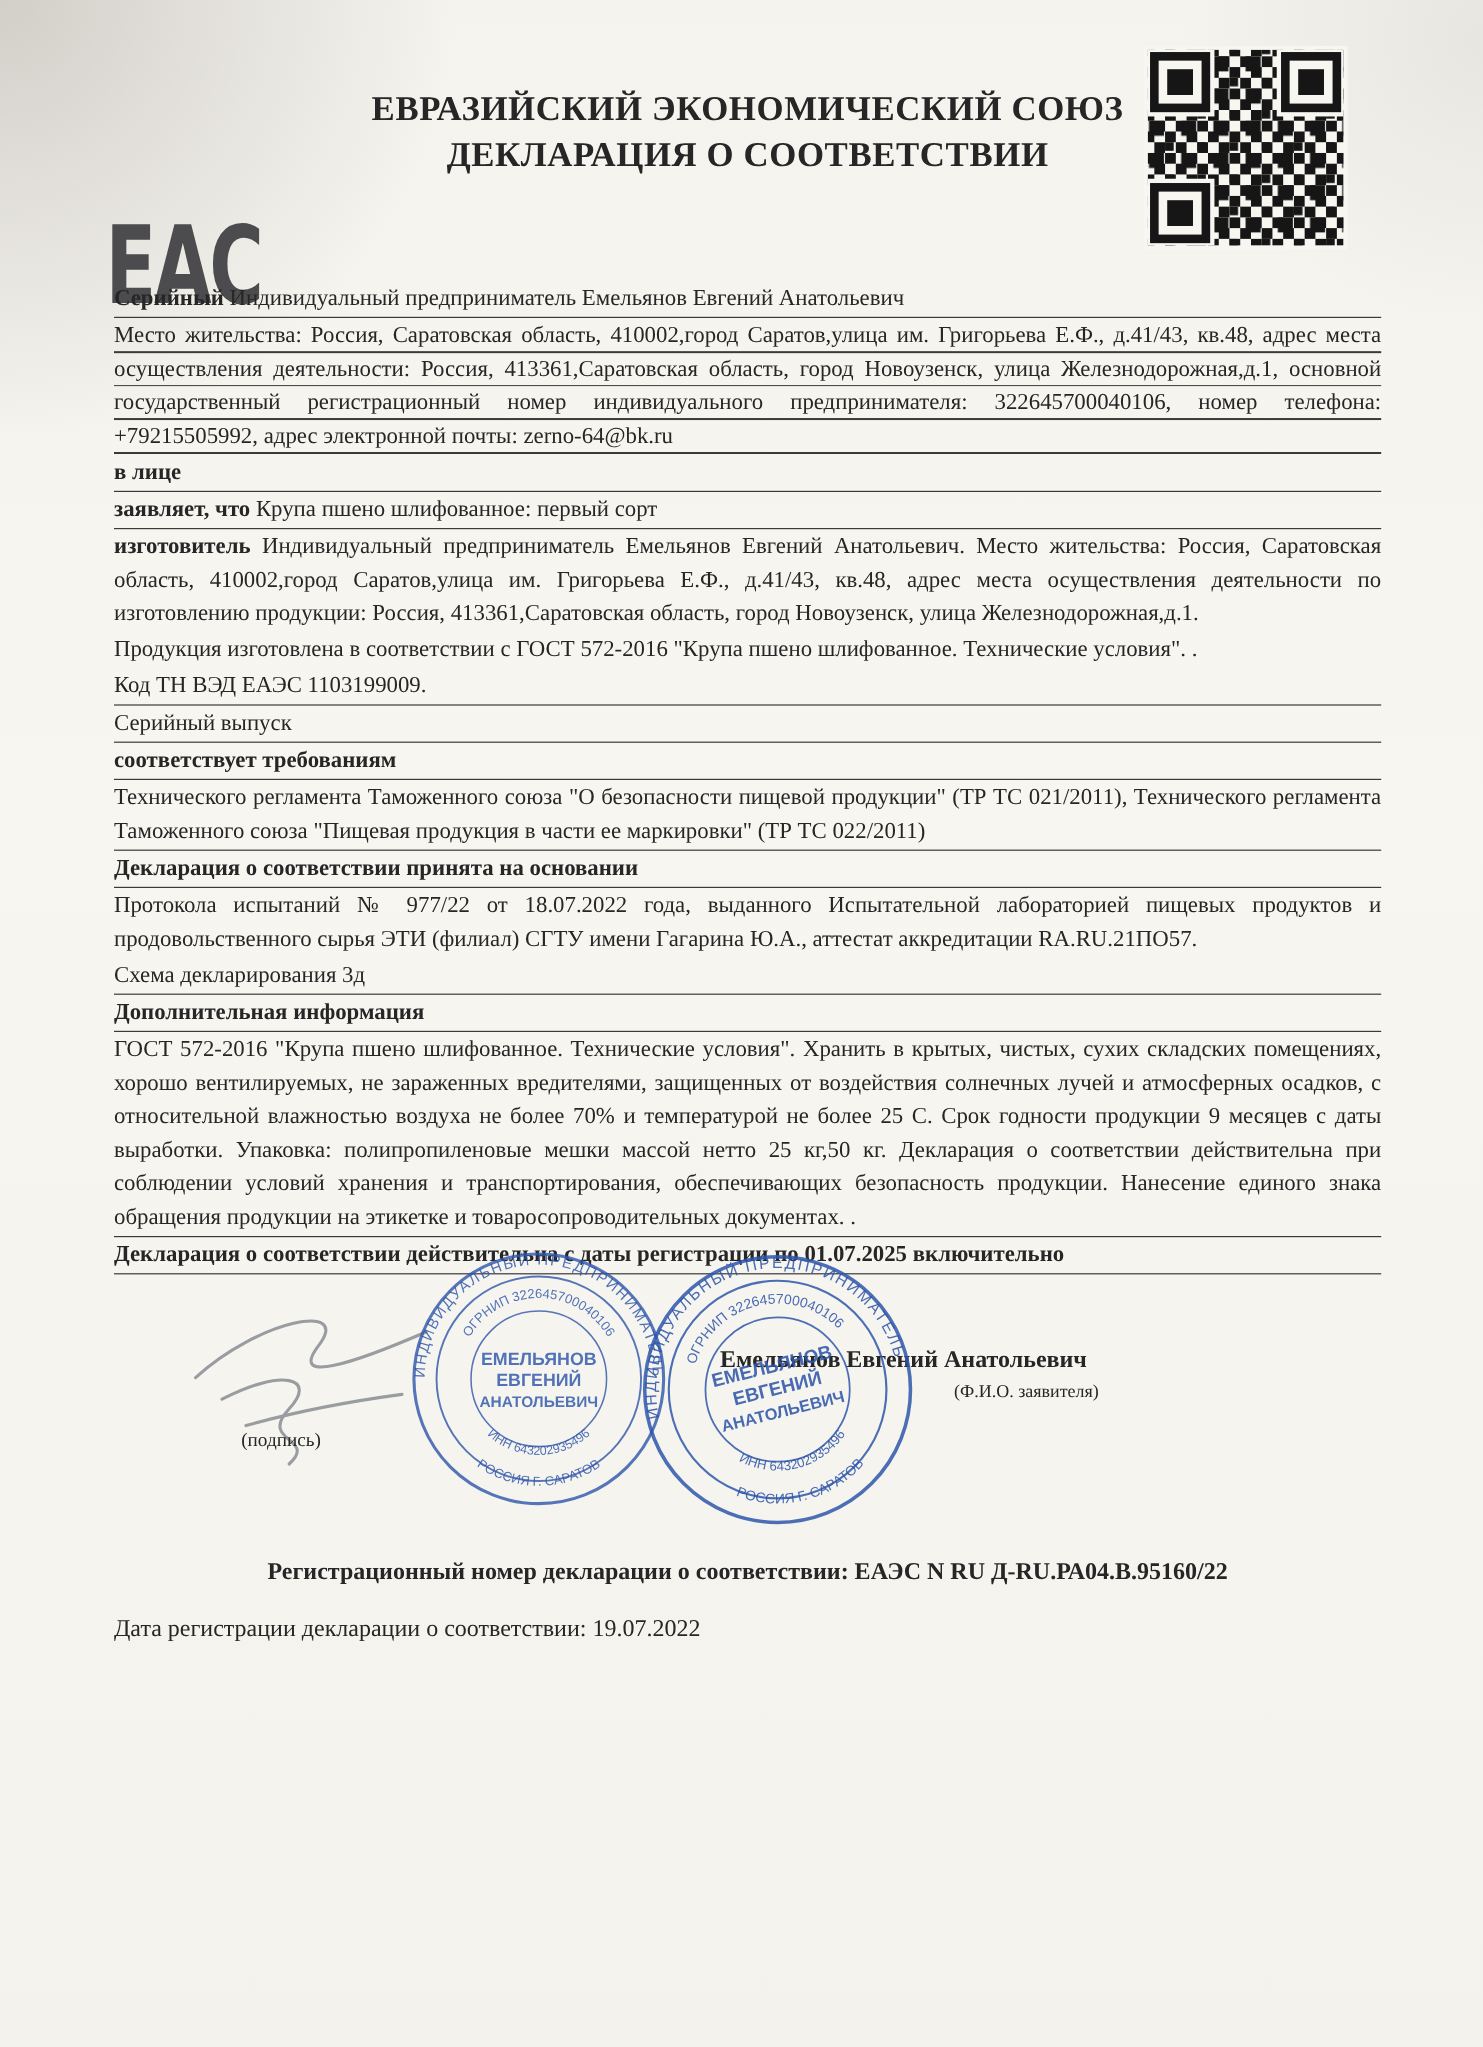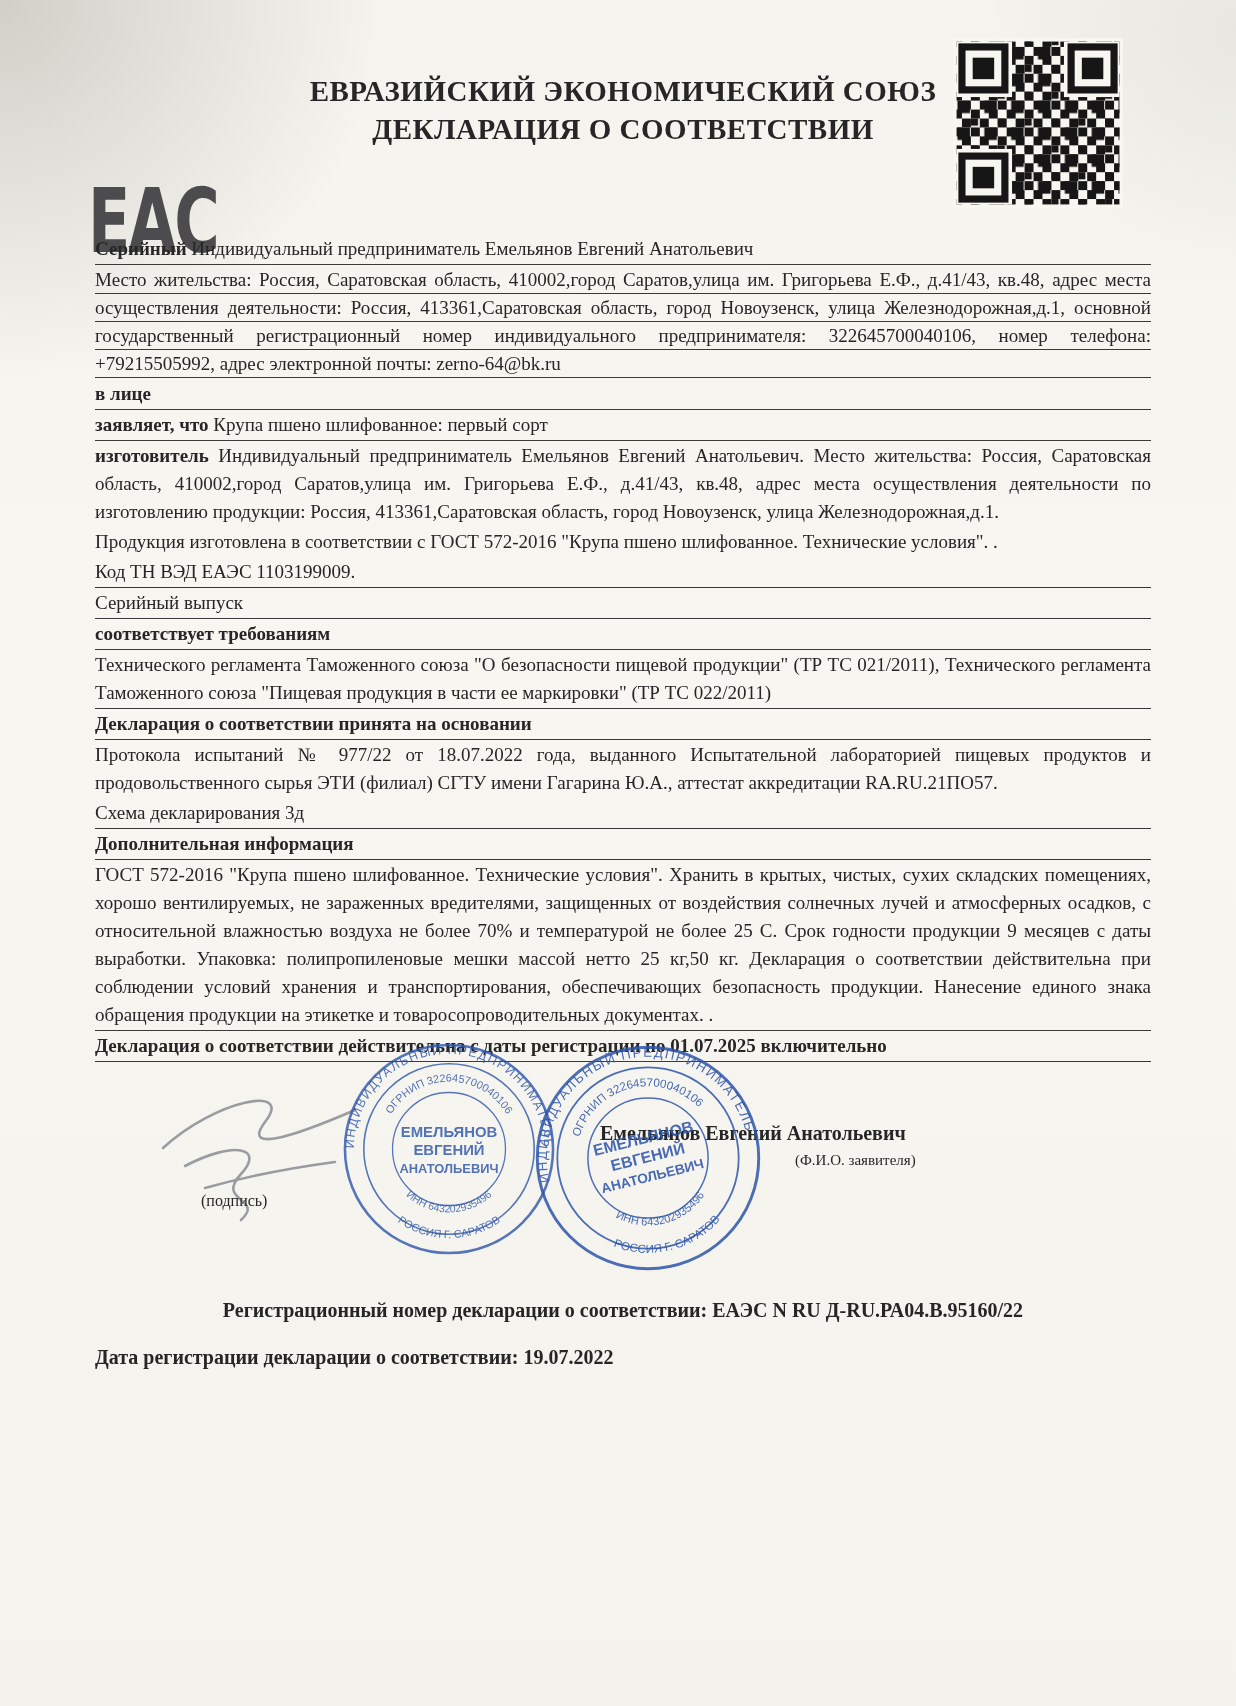--- a/index.html
+++ b/index.html
@@ -36,21 +36,21 @@
   
   .sig-area{position:relative;height:215px;margin-top:8px;}
   .signature-svg{position:absolute;left:50px;top:0;}
   .sig-caption{position:absolute;left:106px;top:122px;font-size:16px;}
   .fio-name{position:absolute;left:505px;top:52px;font-size:20px;white-space:nowrap;font-weight:bold;}
   .fio-caption{position:absolute;left:700px;top:82px;font-size:15px;}
   .stamp{position:absolute;}
   .stamp-a{left:245px;top:-30px;}
   .stamp-b{left:437px;top:-28px;}
   .reg-line{font-size:20px;font-weight:bold;margin-top:14px;text-align:center;}
-  .date-line{font-size:20px;font-weight:bold;margin-top:24px;text-align:left;}
+  .date-line{font-size:20px;font-weight:normal;margin-top:24px;text-align:left;}
 </style>
 </head>
 <body>
 
 <div class="page">
 
   <svg class="qr" viewBox="0 0 190 190">
     <defs>
       <pattern id="qrp1" width="20" height="20" patternUnits="userSpaceOnUse">
         <rect width="10" height="10" fill="#161616"></rect>

